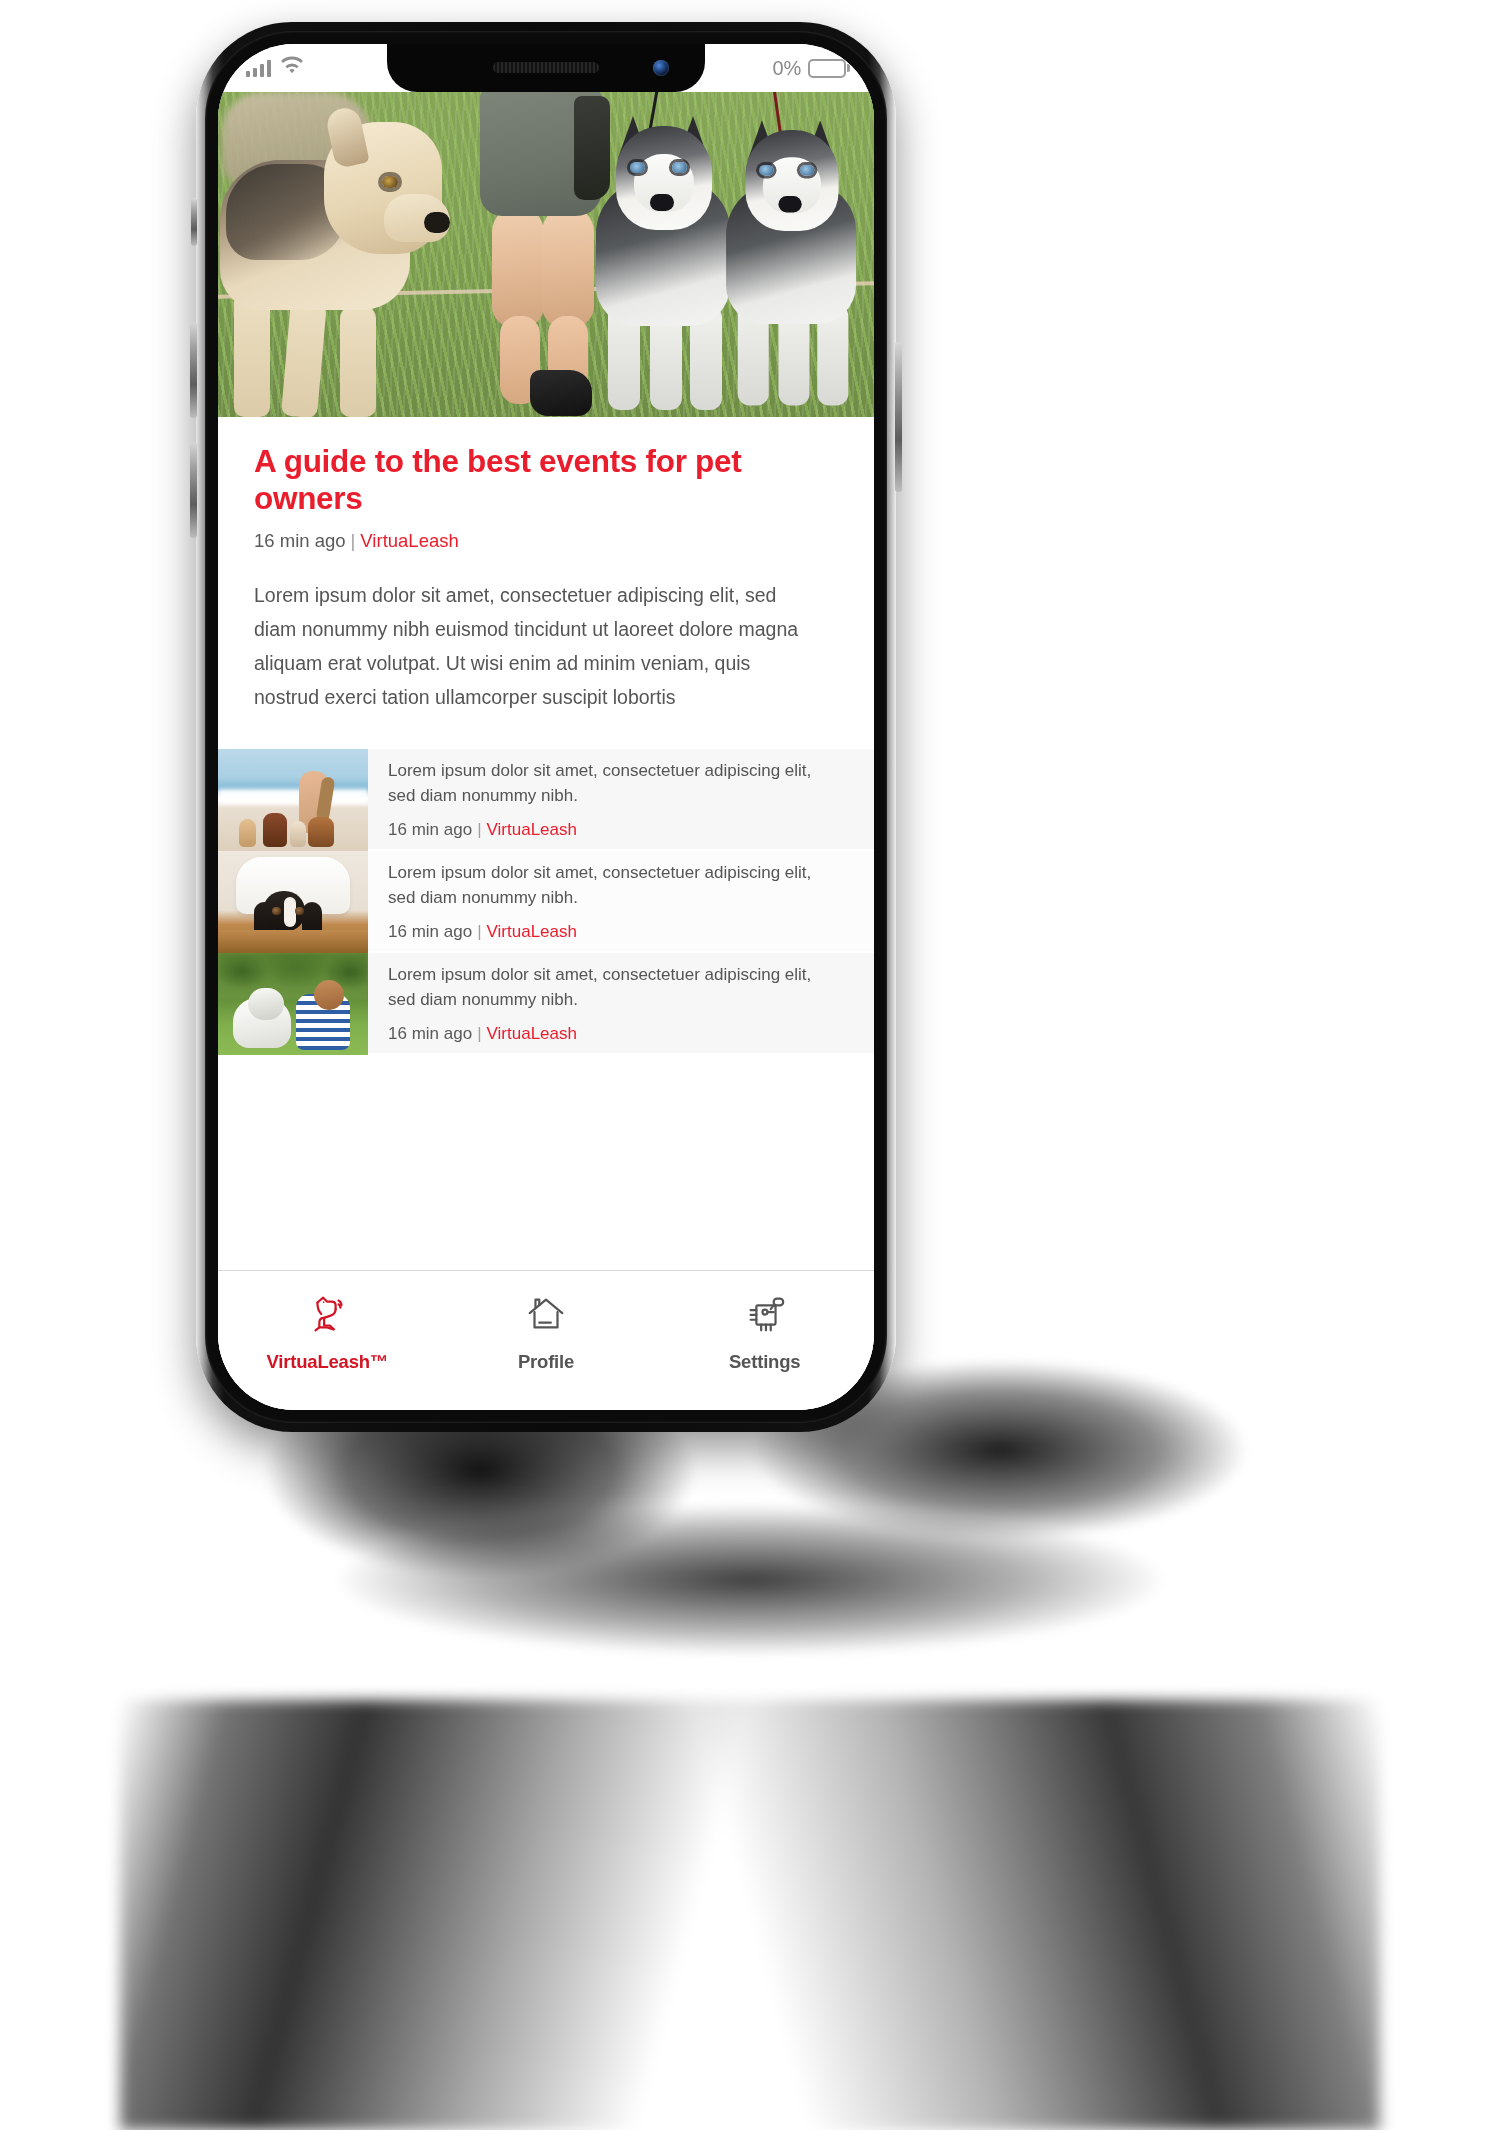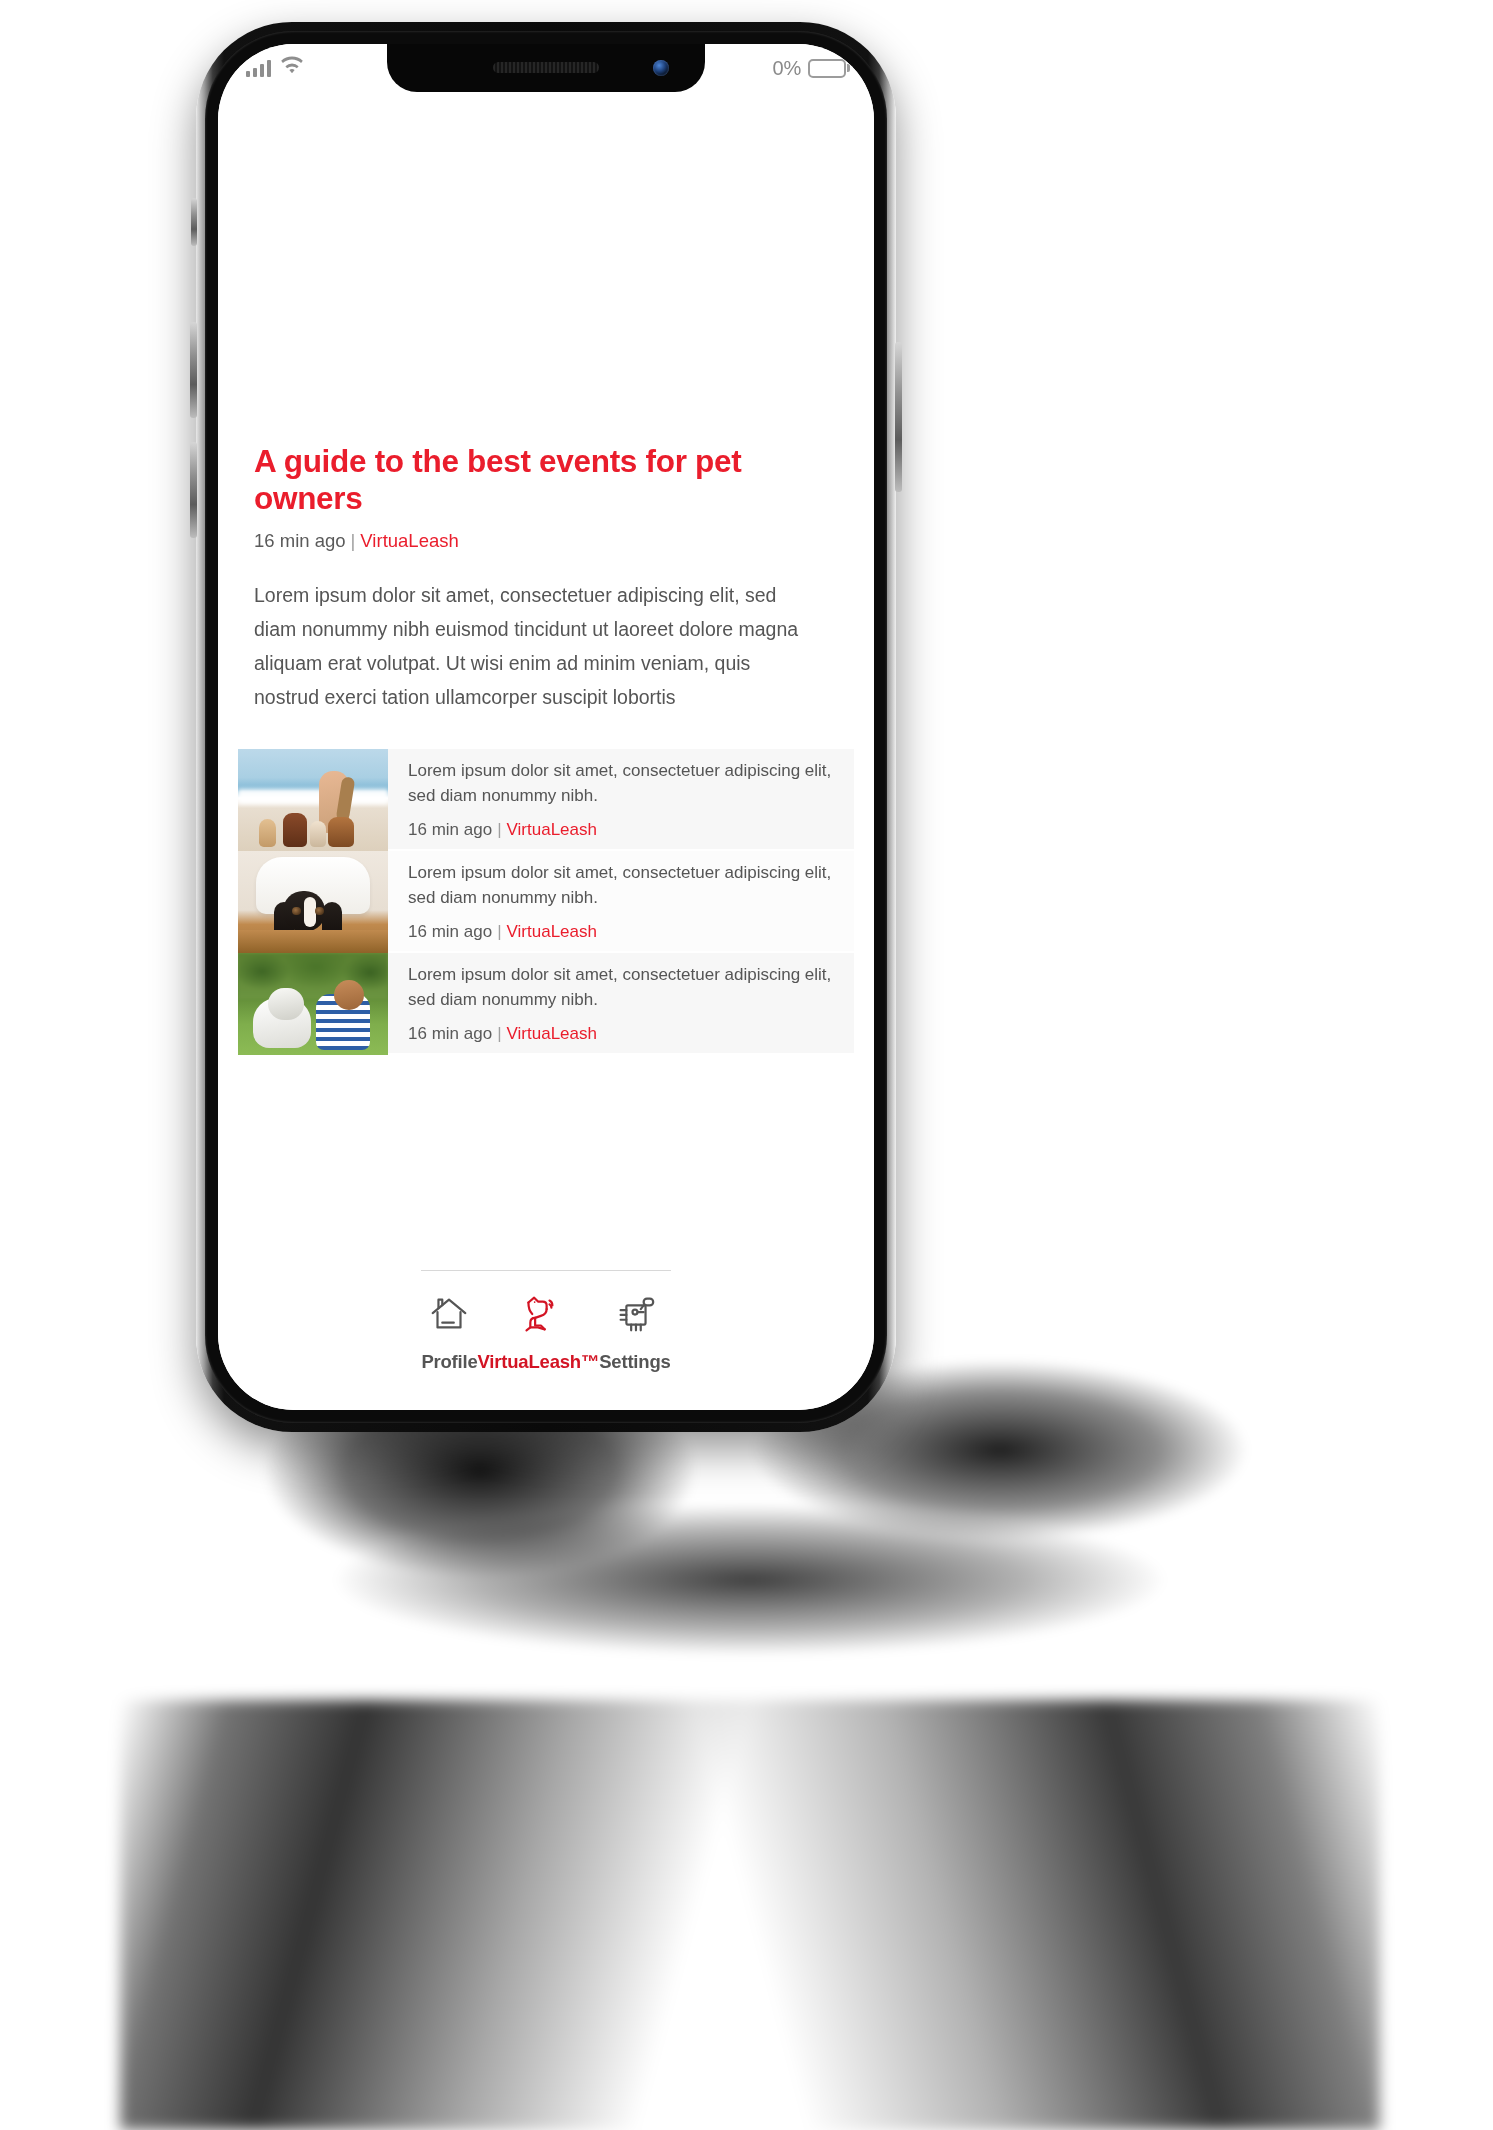--- a/index.html
+++ b/index.html
@@ -167,21 +167,20 @@
   }
   .battery-fill { width: 100%; height: 100%; background: #8e8e8e; border-radius: 2px; }
 
   
   .app {
     position: absolute;
     inset: 0;
     display: flex;
     flex-direction: column;
     background: #fff;
-    align-items: center;
   }
 
   
   .hero {
     position: relative;
     margin-top: 48px;
     height: 325px;
     overflow: hidden;
     background: linear-gradient(180deg,#6f8f4a 0%, #79994f 35%, #6d8c46 100%);
     flex: 0 0 auto;
@@ -695,47 +694,47 @@
               </div>
             </div>
           </div>
 
         </div>
 
         <div class="spacer"></div>
 
         <div class="tabbar">
 
-          <div class="tab">
-            <span class="ti">
-              <svg viewBox="0 0 48 48" width="46" height="46" fill="none" stroke="#555555" stroke-width="2.3" stroke-linecap="round" stroke-linejoin="round">
-                <path d="M7 23 L24 9 L41 23"></path>
-                <path d="M13 18 L13 9 L17 9 L17 14.8"></path>
-                <path d="M12 22 L12 38 L36 38 L36 22"></path>
-                <path d="M17 33 L29 33"></path>
-              </svg>
-            </span>
-            <span class="tl">Profile</span>
-          </div>
-
           <div class="tab active">
             <span class="ti">
               <svg viewBox="0 0 48 48" width="46" height="46" fill="none" stroke="#d31424" stroke-width="2.3" stroke-linecap="round" stroke-linejoin="round">
                 <path d="M14 12 L20 7 L24 11 L29 11 C32 11 33 13 33 15 L33 19"></path>
                 <path d="M33 19 C33 23 30 25 27 26 L21 28"></path>
                 <path d="M21 28 L21 36 L27 36 L31 40"></path>
                 <path d="M21 28 C18 28 16 30 16 33 L16 38 L12 41"></path>
                 <path d="M16 38 L24 38 L31 40"></path>
                 <path d="M14 12 C14 18 16 22 18 24"></path>
                 <path d="M36 10 C38 11 39 13 39 15"></path>
                 <path d="M36 14 C37.5 15 38 16 38 17.5"></path>
                 <circle cx="20.5" cy="11.5" r="0.9" fill="#d31424" stroke="none"></circle>
               </svg>
             </span>
             <span class="tl">VirtuaLeash™</span>
+          </div>
+
+          <div class="tab">
+            <span class="ti">
+              <svg viewBox="0 0 48 48" width="46" height="46" fill="none" stroke="#555555" stroke-width="2.3" stroke-linecap="round" stroke-linejoin="round">
+                <path d="M7 23 L24 9 L41 23"></path>
+                <path d="M13 18 L13 9 L17 9 L17 14.8"></path>
+                <path d="M12 22 L12 38 L36 38 L36 22"></path>
+                <path d="M17 33 L29 33"></path>
+              </svg>
+            </span>
+            <span class="tl">Profile</span>
           </div>
 
 
           <div class="tab">
             <span class="ti">
               <svg viewBox="0 0 48 48" width="46" height="46" fill="none" stroke="#555555" stroke-width="2.3" stroke-linecap="round" stroke-linejoin="round">
                 <rect x="15" y="15" width="20" height="20" rx="1.5"></rect>
                 <path d="M9 20 L15 20 M9 25 L15 25 M9 30 L15 30"></path>
                 <path d="M20 35 L20 41 M25 35 L25 41 M30 35 L30 41"></path>
                 <circle cx="24" cy="22" r="2.6"></circle>

